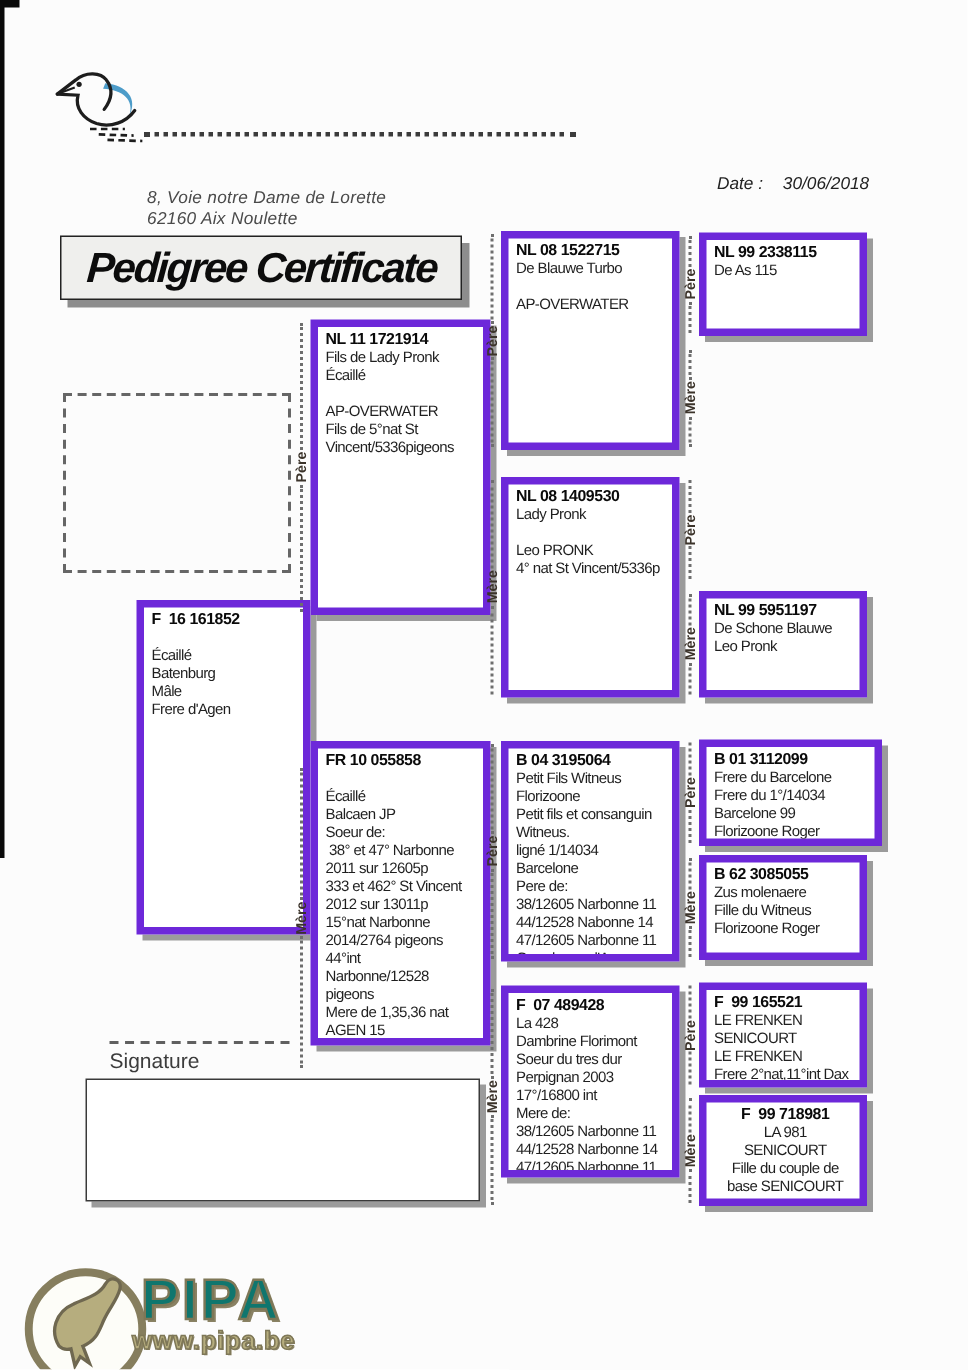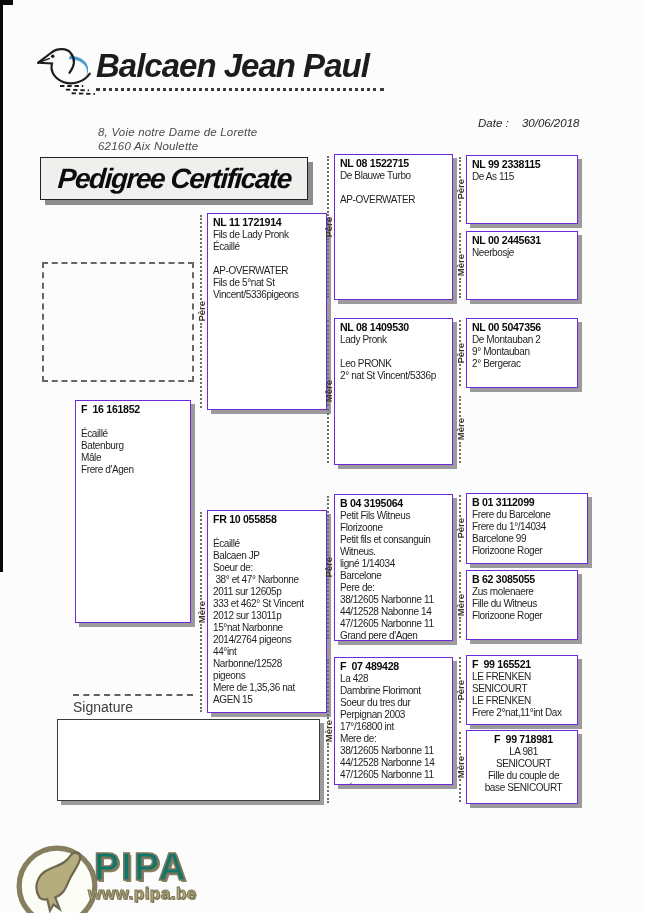--- a/index.html
+++ b/index.html
@@ -18,21 +18,21 @@
   .addr { position:absolute; font-style:italic; font-size:11.5px; color:#4a4a4a; letter-spacing:0.2px; white-space:nowrap;margin-top:30px; }
   .dateline { position:absolute; left:478px; top:117px; font-style:italic; font-size:11.5px; color:#222; white-space:nowrap; }
   .dateline .dval { margin-left:10px; }
 
   .titlebox { position:absolute; left:40px; top:157px; width:268px; height:43px; background:#efefed;
               border:1px solid #222; box-shadow:5px 5px 0 #8d8d8d;
               display:flex; align-items:center; justify-content:center; }
   .titletext { font-style:italic; font-weight:bold; font-size:28px; letter-spacing:-1.5px;
                color:#0c0c0c; transform:skewX(-4deg); white-space:nowrap; }
 
-  .pbox { position:absolute; background:#fff; border:1px solid #6d28d9; box-shadow:4px 4px 0 #9b9b9b;
+  .pbox { position:absolute; background:#fff; border:5px solid #6d28d9; box-shadow:4px 4px 0 #9b9b9b;
           padding:2px 2px 2px 5px; overflow:hidden; }
   .pbox .ring { font-weight:bold; font-size:10.6px; line-height:13px; letter-spacing:-0.3px;
                 color:#0a0a0a; white-space:pre; }
   .pbox .body { font-size:10px; line-height:12px; letter-spacing:-0.4px; color:#1f1f1f;
                 white-space:pre-wrap; }
 
   .dashedbox { position:absolute; left:42px; top:262px; width:152px; height:120px;
                border:2px dashed #666; }
 
   .vconn { position:absolute; width:12px; display:flex; flex-direction:column; align-items:center; }
@@ -67,54 +67,53 @@
   <span class="hlogo">
     <svg viewBox="0 0 110 80" width="80" height="60">
       <path d="M58,20 C78,22 88,34 80,50 C85,35 74,26 56,25 Z" fill="#4d9cc9" stroke="none"></path>
       <path d="M14,30 L31,17 C40,9 54,10 59,17 C66,26 63,36 57,44" fill="none" stroke="#1d1d1d" stroke-width="3" stroke-linecap="round"></path>
       <path d="M14,30 L33,31 C30,43 38,53 50,57 C63,61 77,56 85,45" fill="none" stroke="#1d1d1d" stroke-width="3" stroke-linecap="round"></path>
       <path d="M14,30 L30,24" fill="none" stroke="#1d1d1d" stroke-width="2"></path>
       <circle cx="34" cy="21" r="2.4" fill="#1d1d1d"></circle>
       <path d="M44,62 L76,62 M52,67 L84,68 M60,72 L92,73" stroke="#1d1d1d" stroke-width="2.5" stroke-dasharray="6 4"></path>
     </svg>
   </span>
-  <div class="brandname">Balcaen Jean Paul</div>
   <div class="dottedrule"></div>
   <div class="addr" style="left:98px; top:96px;">8, Voie notre Dame de Lorette</div>
   <div class="addr" style="left:98px; top:110px;">62160 Aix Noulette</div>
   <div class="dateline">
     <span>Date :</span>
     <span class="dval">30/06/2018</span>
   </div>
 
   <div class="titlebox">
     <span class="titletext">Pedigree Certificate</span>
   </div>
 
   <div class="dashedbox"></div>
 
-  <div class="pbox" style="left:75px; top:400px; width:116px; height:223px;">
+  <div class="pbox" style="left:91px; top:400px; width:116px; height:223px;">
     <div class="ring">F  16 161852</div>
     <div class="body">
 Écaillé
 Batenburg
 Mâle
 Frere d'Agen</div>
   </div>
 
   <div class="pbox" style="left:207px; top:213px; width:120px; height:197px;">
     <div class="ring">NL 11 1721914</div>
     <div class="body">Fils de Lady Pronk
 Écaillé
 
 AP-OVERWATER
 Fils de 5°nat St
 Vincent/5336pigeons</div>
   </div>
-  <div class="pbox" style="left:207px; top:510px; width:120px; height:203px;">
+  <div class="pbox" style="left:207px; top:494px; width:120px; height:203px;">
     <div class="ring">FR 10 055858</div>
     <div class="body">
 Écaillé
 Balcaen JP
 Soeur de:
  38° et 47° Narbonne
 2011 sur 12605p
 333 et 462° St Vincent
 2012 sur 13011p
 15°nat Narbonne
@@ -130,21 +129,21 @@
     <div class="ring">NL 08 1522715</div>
     <div class="body">De Blauwe Turbo
 
 AP-OVERWATER</div>
   </div>
   <div class="pbox" style="left:334px; top:318px; width:119px; height:147px;">
     <div class="ring">NL 08 1409530</div>
     <div class="body">Lady Pronk
 
 Leo PRONK
-2° nat St Vincent/5336p</div>
+4° nat St Vincent/5336p</div>
   </div>
   <div class="pbox" style="left:334px; top:494px; width:119px; height:147px;">
     <div class="ring">B 04 3195064</div>
     <div class="body">Petit Fils Witneus
 Florizoone
 Petit fils et consanguin
 Witneus.
 ligné 1/14034
 Barcelone
 Pere de:
@@ -164,29 +163,24 @@
 38/12605 Narbonne 11
 44/12528 Narbonne 14
 47/12605 Narbonne 11
 ect....</div>
   </div>
 
   <div class="pbox" style="left:466px; top:155px; width:112px; height:69px;">
     <div class="ring">NL 99 2338115</div>
     <div class="body">De As 115</div>
   </div>
-  <div class="pbox" style="left:466px; top:231px; width:112px; height:69px;">
-    <div class="ring">NL 00 2445631</div>
-    <div class="body">Neerbosje</div>
-  </div>
-  <div class="pbox" style="left:466px; top:318px; width:112px; height:70px;">
-    <div class="ring">NL 00 5047356</div>
-    <div class="body">De Montauban 2
-9° Montauban
-2° Bergerac</div>
+  <div class="pbox" style="left:466px; top:394px; width:112px; height:71px;">
+    <div class="ring">NL 99 5951197</div>
+    <div class="body">De Schone Blauwe
+Leo Pronk</div>
   </div>
   <div class="pbox" style="left:466px; top:493px; width:122px; height:71px;">
     <div class="ring">B 01 3112099</div>
     <div class="body">Frere du Barcelone
 Frere du 1°/14034
 Barcelone 99
 Florizoone Roger</div>
   </div>
   <div class="pbox" style="left:466px; top:570px; width:112px; height:70px;">
     <div class="ring">B 62 3085055</div>

